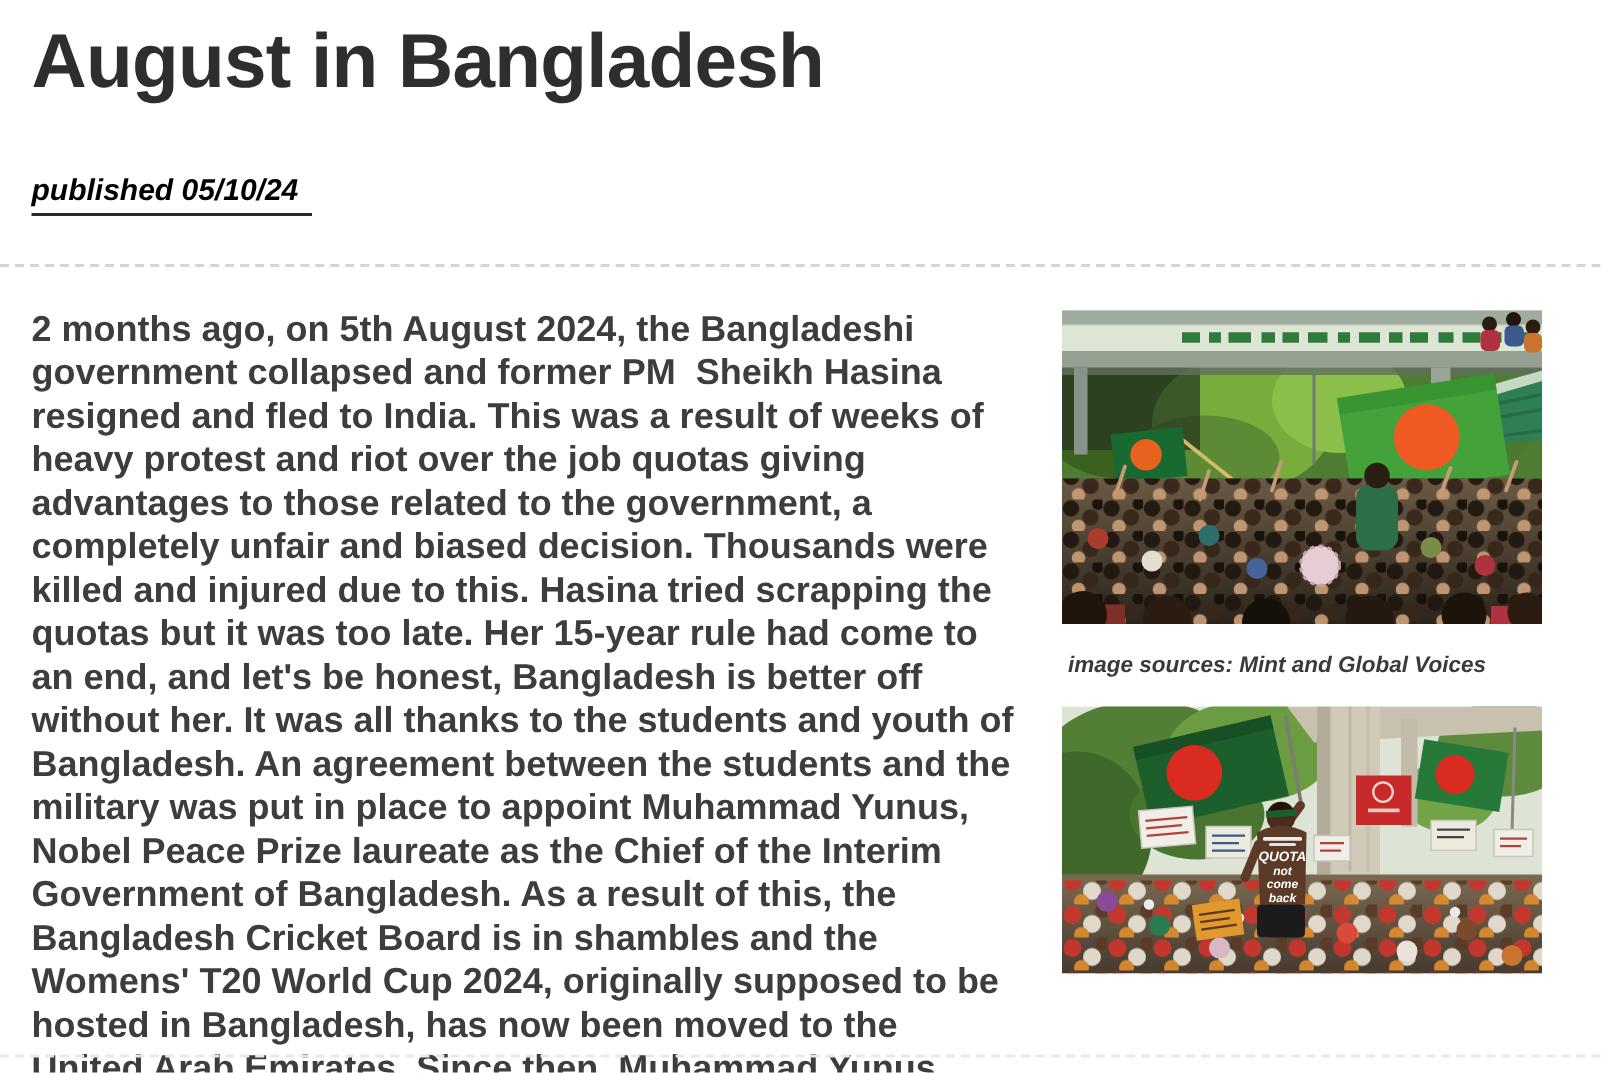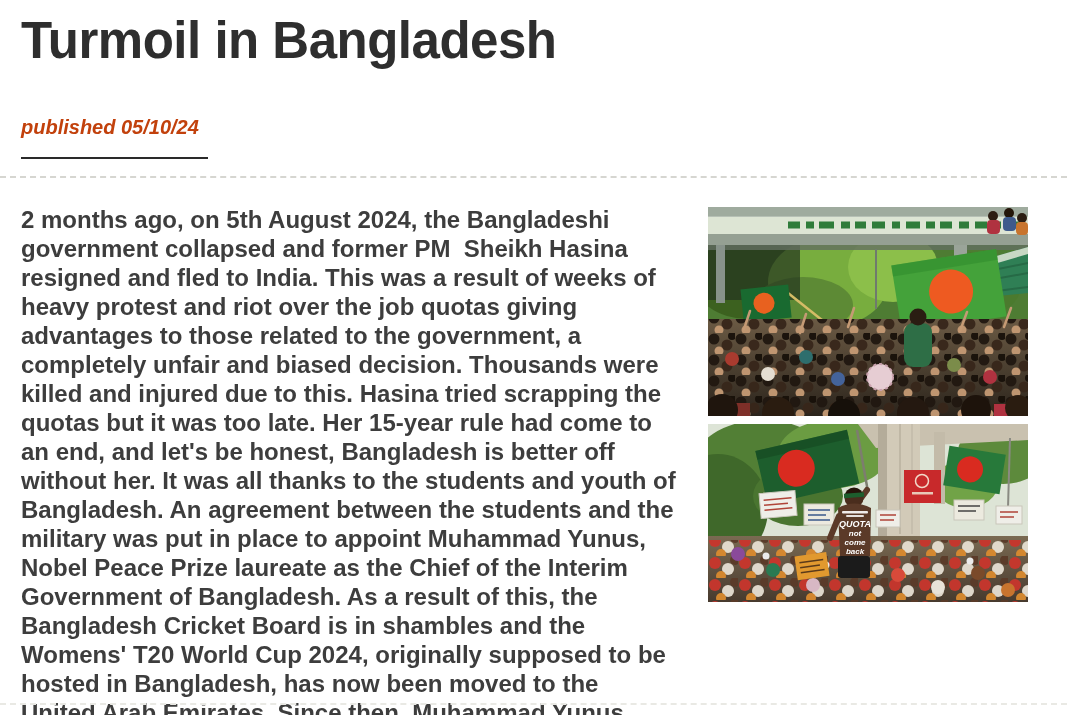--- a/index.html
+++ b/index.html
@@ -3,43 +3,43 @@
 <meta charset="utf-8">
 <style>
   html,body{margin:0;padding:0;background:#ffffff;}
   body{width:1067px;height:715px;overflow:hidden;font-family:"Liberation Sans",sans-serif;}
   .page{position:relative;width:1067px;height:715px;background:#ffffff;}
 
   .title{position:absolute;left:21px;top:11px;margin:0;font-size:51px;font-weight:800;
          color:#2e2e2e;letter-spacing:-0.5px;font-family:"Liberation Sans",sans-serif;}
 
   .published{position:absolute;left:21px;top:116px;font-size:20px;font-style:italic;
-             font-weight:700;color:#c2410c;border-bottom:2px solid #2a2a2a;
-             padding:0 9px 18px 0;}
+             font-weight:700;color:#000000;border-bottom:2px solid #2a2a2a;
+             padding:0 9px 3px 0;}
 
   .divider{position:absolute;left:0;width:1067px;height:0;border-top:2px dashed #d6d6d1;}
   .divider.top{top:176px;}
   .divider.bottom{top:703px;border-top-color:#e9e9e4;}
 
   .body-text{position:absolute;left:21px;top:205px;width:655px;font-size:24px;
              line-height:29px;font-weight:700;color:#3d3d3d;white-space:pre-wrap;}
 
   .media{position:absolute;left:704px;top:203px;width:320px;}
   .media figure{margin:0;padding:4px;}
   .media svg{display:block;}
   .caption{margin:15px 0 14px 8px;font-size:15px;line-height:18px;font-style:italic;
            font-weight:700;color:#3a3a3a;}
   .svg-slogan{font-family:"Liberation Sans",sans-serif;font-weight:bold;font-style:italic;fill:#ffffff;}
 </style>
 </head>
 <body>
 
 <div class="page">
 
-  <h1 class="title">Turmoil in Bangladesh</h1>
+  <h1 class="title">August in Bangladesh</h1>
 
   <div class="published">published 05/10/24</div>
 
   <div class="divider top"></div>
 
   <div class="body-text">2 months ago, on 5th August 2024, the Bangladeshi government collapsed and former PM  Sheikh Hasina resigned and fled to India. This was a result of weeks of heavy protest and riot over the job quotas giving advantages to those related to the government, a completely unfair and biased decision. Thousands were killed and injured due to this. Hasina tried scrapping the quotas but it was too late. Her 15-year rule had come to an end, and let's be honest, Bangladesh is better off without her. It was all thanks to the students and youth of Bangladesh. An agreement between the students and the military was put in place to appoint Muhammad Yunus, Nobel Peace Prize laureate as the Chief of the Interim Government of Bangladesh. As a result of this, the Bangladesh Cricket Board is in shambles and the Womens' T20 World Cup 2024, originally supposed to be hosted in Bangladesh, has now been moved to the United Arab Emirates. Since then, Muhammad Yunus faced some criticism and made some questionable decisions, but he was never bad as Sheikh Hasina.</div>
 
   <div class="media">
 
     <figure>
@@ -128,20 +128,21 @@
         <circle cx="14" cy="203" r="16" fill="#1f150d"></circle>
           <circle cx="70" cy="206" r="16" fill="#2a1c10"></circle>
         <circle cx="136" cy="208" r="16" fill="#16100a"></circle>
           <circle cx="205" cy="206" r="16" fill="#241810"></circle>
         <rect x="286" y="197" width="34" height="12" fill="#b03240"></rect>
         <circle cx="268" cy="203" r="15" fill="#1d130b"></circle>
           <circle cx="310" cy="201" r="13" fill="#2a1c10"></circle>
       </svg>
     </figure>
 
+    <figcaption class="caption">image sources: Mint and Global Voices</figcaption>
 
     <figure>
       <svg width="320" height="178" viewBox="0 0 320 178">
         <defs>
           <linearGradient id="p2crowd" x1="0" y1="0" x2="0" y2="1">
             <stop offset="0" stop-color="#7a6a52"></stop>
               <stop offset="1" stop-color="#473a2e"></stop>
           </linearGradient>
           <pattern id="p2heads" width="30" height="22" patternUnits="userSpaceOnUse">
             <circle cx="7" cy="7" r="6" fill="#c8352c"></circle>

